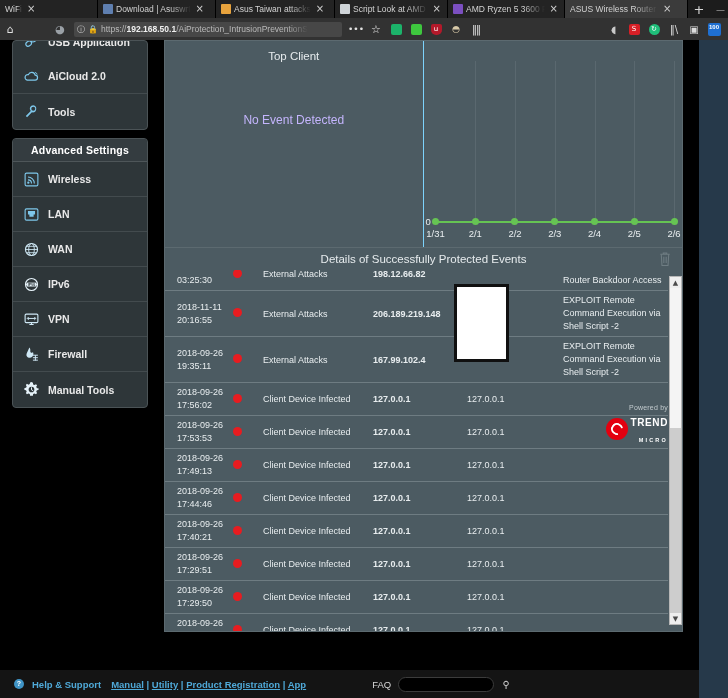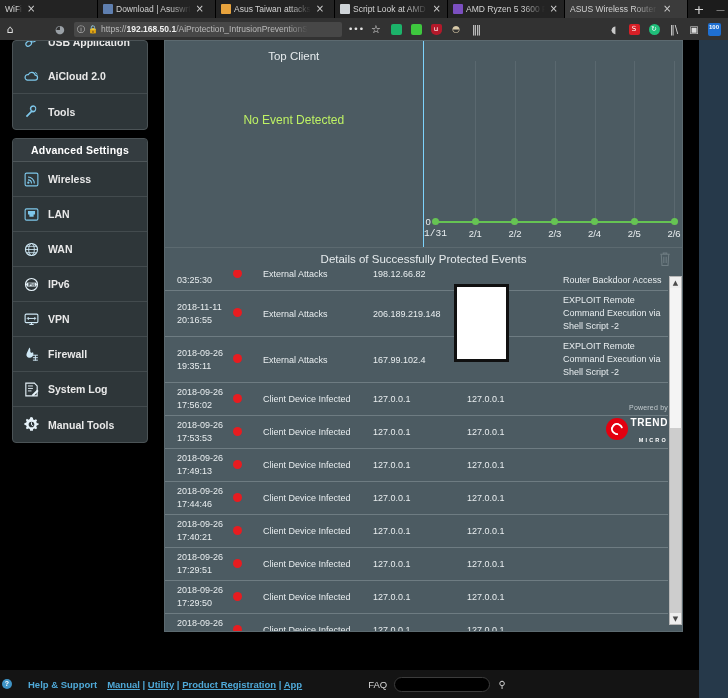--- a/index.html
+++ b/index.html
@@ -140,21 +140,21 @@
 
   .charts { position: relative; height: 206px; display: flex; }
   .chartbox { position: relative; flex: 1 1 50%; }
   .chartbox.left { border-right: 1px solid #7dd3fc; }
   .chart-title {
     position: absolute; top: 9px; left: 0; right: 0; text-align: center;
     font-size: 11.5px; color: #e6ebed;
   }
   .noevent {
     position: absolute; top: 72px; left: 0; right: 0; text-align: center;
-    font-size: 12px; color: #bef264;
+    font-size: 12px; color: #c4b5fd;
   }
 
   .plot { position: absolute; left: 12px; right: 8px; top: 20px; bottom: 24px; }
   .plot .vgrid {
     position: absolute; top: 0; bottom: 0; width: 1px; background: #5a686f;
   }
   .plot .axis0 {
     position: absolute; left: 0; right: 0; bottom: 0; height: 2px; background: #66c453;
   }
   .plot .dot {
@@ -184,21 +184,21 @@
   }
   .tablescroll { position: absolute; inset: 0 14px 0 0; overflow: hidden; }
   .tbl { width: 100%; border-collapse: collapse; table-layout: fixed; margin-top: -12px; }
   .tbl td {
     border-bottom: 1px solid #6e7c82; padding: 3px 0;
     font-size: 9px; color: #e8edef; vertical-align: middle; height: 31px;
   }
   .c-time { width: 68px; padding-left: 12px !important; line-height: 13px; }
   .c-dot  { width: 30px; text-align: left; }
   .c-type { width: 110px; }
-  .c-src  { width: 94px; }
+  .c-src  { width: 94px; font-weight: bold; }
   .c-dst  { width: 96px; }
   .c-desc { line-height: 13px; padding-right: 6px !important; }
   .reddot {
     display: inline-block; width: 9px; height: 9px; border-radius: 50%;
     background: #e81c20;
   }
 
   .iscroll {
     position: absolute; right: 0; top: 6px; bottom: 6px; width: 13px;
     background: #eeeeee; border: 1px solid #b6b6b6;
@@ -237,21 +237,21 @@
   .tmtext { line-height: 1; }
   .tmtext .t1 { font-size: 10px; font-weight: bold; color: #fff; letter-spacing: .6px; }
   .tmtext .t2 { font-size: 5.5px; font-weight: bold; color: #fff; letter-spacing: 2.2px; margin-top: 1px; }
 
   
   .footer {
     position: absolute; left: 0; bottom: 0; width: 699px; height: 28px;
     background: #141414; display: flex; align-items: center;
   }
   .f-help {
-    display: flex; align-items: center; gap: 16px; margin-left: 2px;
+    display: flex; align-items: center; gap: 8px; margin-left: 14px;
     font-size: 9.5px; color: #4fa9d8; font-weight: bold;
   }
   .qmark {
     width: 10px; height: 10px; border-radius: 50%; background: #3f94c6;
     color: #fff; font-size: 7px; line-height: 10px; text-align: center;
     font-weight: bold;
   }
   .f-links { margin-left: 10px; font-size: 9.5px; color: #4fa9d8; font-weight: bold; }
   .f-links a { color: #4fa9d8; text-decoration: underline; }
   .f-links span.sep { text-decoration: none; }
@@ -458,30 +458,20 @@
                 <path d="M9 2c2.5 3 .5 5 2 7 1.3 1.7 3-.5 3-.5 1.2 2.5.8 5-1 6.8-2.2 2.3-6.2 1.7-7.6-1C3.8 11.8 6.5 8 9 2z" fill="#cfe8f5"></path>
                 <g fill="none" stroke="#cfe8f5" stroke-width="1.4">
                   <path d="M14 13h7M14 16.5h7M14 20h7M17.5 13v7.5"></path>
                 </g>
               </svg>
           </span>
           <span>Firewall</span>
         </div>
 
 
-        <div class="menu-item">
-          <span class="mi-ico">
-            <svg width="17" height="17" viewBox="0 0 24 24">
-                <path d="M4 3h12l4 4v14H4z" fill="none" stroke="#e6f2f9" stroke-width="1.6"></path>
-                <path d="M7 7h7M7 10.5h7M7 14h5" stroke="#e6f2f9" stroke-width="1.3"></path>
-                <path d="M13 19l7-7 2 2-7 7h-2z" fill="#e6f2f9"></path>
-              </svg>
-          </span>
-          <span>System Log</span>
-        </div>
 
         <div class="menu-item">
           <span class="mi-ico">
             <svg width="17" height="17" viewBox="0 0 24 24">
                 <path d="M12 1.5l2 1 .3 2.3 2 .9 2-1.2 1.6 1.6-1.2 2 .9 2 2.3.3v2.4l-2.3.3-.9 2 1.2 2-1.6 1.6-2-1.2-2 .9-.3 2.3H10l-.4-2.3-2-.9-2 1.2-1.6-1.6 1.2-2-.9-2-2.3-.3V10l2.3-.4.9-2-1.2-2L5.6 4l2 1.2 2-.9.4-2.3z" fill="#e6f2f9"></path>
                 <circle cx="12" cy="12" r="4" fill="#2e3639"></circle>
                 <path d="M12 9v3.4l2.4 1.4" stroke="#e6f2f9" stroke-width="1.4" fill="none"></path>
               </svg>
           </span>
           <span>Manual Tools</span>
@@ -495,21 +485,21 @@
         <div class="charts">
           <div class="chartbox left">
             <div class="chart-title">Top Client</div>
             <div class="noevent">No Event Detected</div>
           </div>
           <div class="chartbox">
             <div class="plot" id="plot">
                 <div class="axis0"></div>
                 <div class="ylab0">0</div>
                 <div class="dot" title="1/31: 0" style="left: 0%; background: rgb(102, 196, 83);"></div>
-                <div class="xtick" style="left: 0%; font-family: Liberation Mono, monospace;">1/31</div>
+                <div class="xtick" style="left: 0%;">1/31</div>
                 <div class="vgrid" style="left: 16.6667%;"></div>
                 <div class="dot" title="2/1: 0" style="left: 16.6667%; background: rgb(102, 196, 83);"></div>
                 <div class="xtick" style="left: 16.6667%;">2/1</div>
                 <div class="vgrid" style="left: 33.3333%;"></div>
                 <div class="dot" title="2/2: 0" style="left: 33.3333%; background: rgb(102, 196, 83);"></div>
                 <div class="xtick" style="left: 33.3333%;">2/2</div>
                 <div class="vgrid" style="left: 50%;"></div>
                 <div class="dot" title="2/3: 0" style="left: 50%; background: rgb(102, 196, 83);"></div>
                 <div class="xtick" style="left: 50%;">2/3</div>
                 <div class="vgrid" style="left: 66.6667%;"></div>

